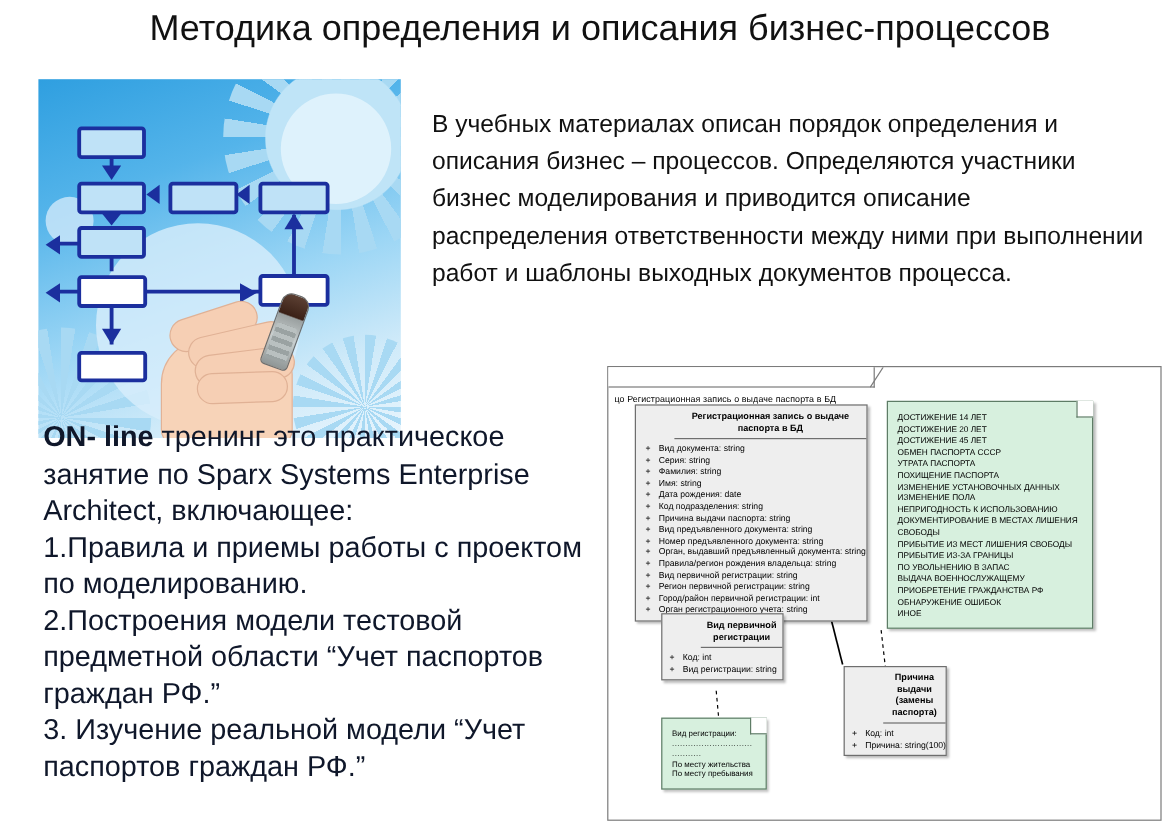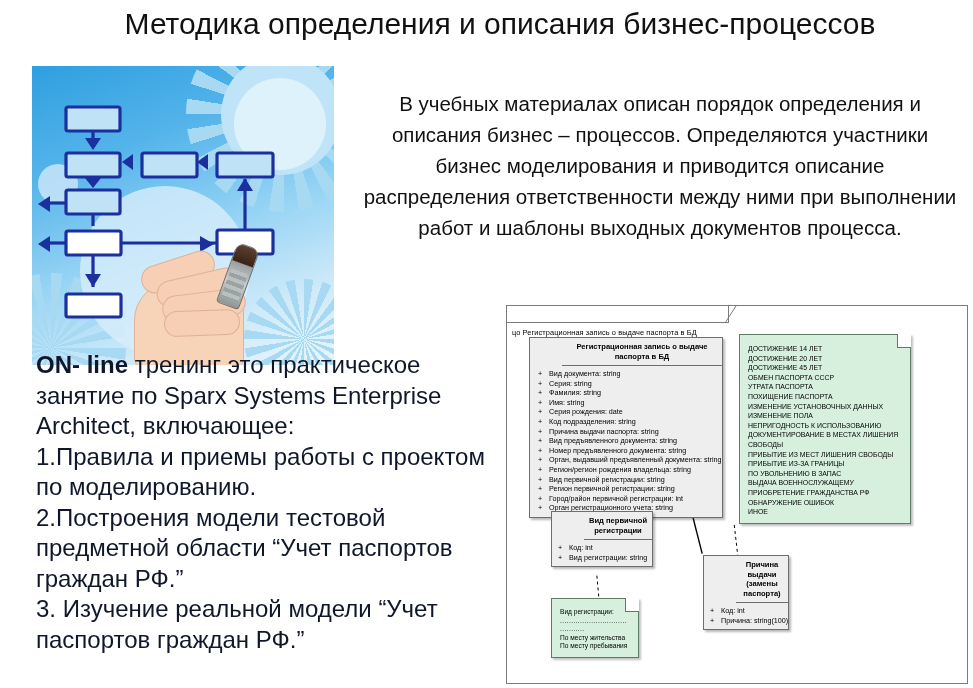--- a/index.html
+++ b/index.html
@@ -46,21 +46,21 @@
   #photo .f4{left:36px;top:72px;width:74px;height:24px;transform:rotate(-2deg);border-radius:14px;}
   #photo .pen{position:absolute;left:98px;top:6px;width:22px;height:62px;
     background:linear-gradient(180deg,#5c4033 0%,#3b2117 28%,#9aa0a0 30%,#c9cfcf 60%,#8f9696 100%);
     border-radius:9px 9px 4px 4px;transform:rotate(20deg);border:1px solid #6d6f6f;}
   #photo .pen .cap{position:absolute;left:2px;top:26px;width:18px;height:30px;
     background:repeating-linear-gradient(180deg,#b9c0c0 0 4px,#9aa2a2 4px 8px);border-radius:3px;}
 
   
   #intro-paragraph{
     position:absolute;left:360px;top:88px;width:600px;
-    font-size:20.5px;line-height:31px;color:#111;text-align:center;
+    font-size:20.5px;line-height:31px;color:#111;
   }
 
   
   #body-text{
     position:absolute;left:36px;top:350px;width:470px;
     font-size:24px;line-height:30.5px;color:#0f172a;
   }
 
   
   #uml-frame{
@@ -211,27 +211,27 @@
       <path d="M92 292 L90 270" stroke="#000" stroke-width="1" stroke-dasharray="3,3" fill="none"></path>
     </svg>
 
     <div class="cls" id="cls-main">
       <div class="cls-title">Регистрационная запись о выдаче паспорта в БД</div>
       <div class="cls-attrs">
         <div class="attr"><span class="vis">+</span><span>Вид документа: string</span></div>
         <div class="attr"><span class="vis">+</span><span>Серия: string</span></div>
         <div class="attr"><span class="vis">+</span><span>Фамилия: string</span></div>
         <div class="attr"><span class="vis">+</span><span>Имя: string</span></div>
-        <div class="attr"><span class="vis">+</span><span>Серия рождения: date</span></div>
+        <div class="attr"><span class="vis">+</span><span>Дата рождения: date</span></div>
         <div class="attr"><span class="vis">+</span><span>Код подразделения: string</span></div>
         <div class="attr"><span class="vis">+</span><span>Причина выдачи паспорта: string</span></div>
         <div class="attr"><span class="vis">+</span><span>Вид предъявленного документа: string</span></div>
         <div class="attr"><span class="vis">+</span><span>Номер предъявленного документа: string</span></div>
         <div class="attr"><span class="vis">+</span><span>Орган, выдавший предъявленный документа: string</span></div>
-        <div class="attr"><span class="vis">+</span><span>Регион/регион рождения владельца: string</span></div>
+        <div class="attr"><span class="vis">+</span><span>Правила/регион рождения владельца: string</span></div>
         <div class="attr"><span class="vis">+</span><span>Вид первичной регистрации: string</span></div>
         <div class="attr"><span class="vis">+</span><span>Регион первичной регистрации: string</span></div>
         <div class="attr"><span class="vis">+</span><span>Город/район первичной регистрации: int</span></div>
         <div class="attr"><span class="vis">+</span><span>Орган регистрационного учета: string</span></div>
       </div>
     </div>
 
     <div class="cls" id="cls-vid">
       <div class="cls-title">Вид первичной регистрации</div>
       <div class="cls-attrs">

